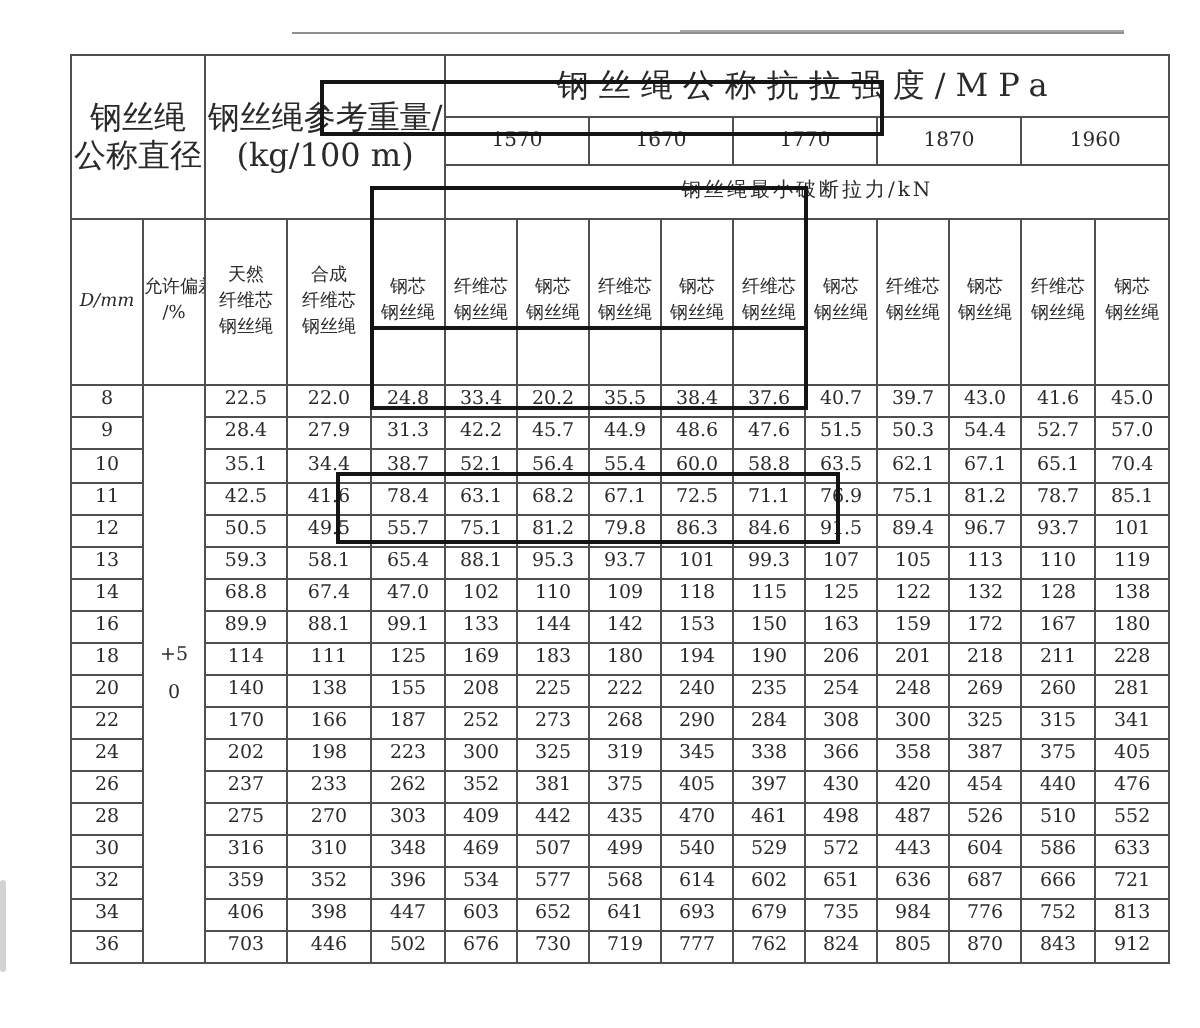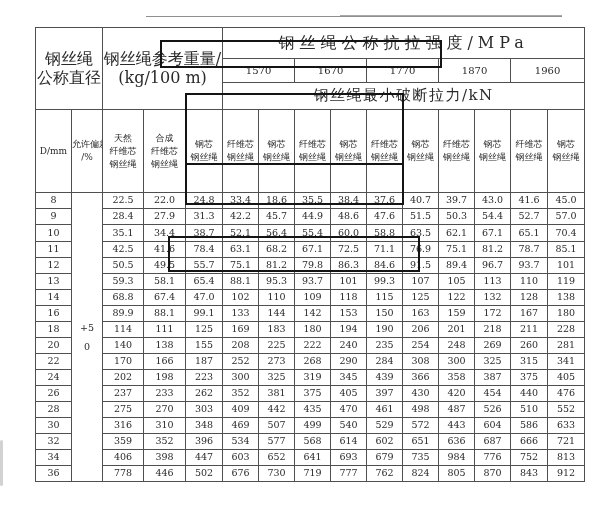--- a/index.html
+++ b/index.html
@@ -9,30 +9,30 @@
   .crop-line{position:absolute;left:146px;top:16px;width:416px;height:1px;background:#8f8f8f;}
   .crop-line2{position:absolute;left:340px;top:15px;width:222px;height:1px;background:#a8a8a8;}
   
   table.wire{position:absolute;left:35px;top:27px;width:549px;height:455px;
              border-collapse:collapse;table-layout:fixed;}
   table.wire td{border:1px solid #4f4f4f;text-align:center;vertical-align:middle;
                 padding:0;font-size:9.5px;line-height:1.15;overflow:hidden;white-space:nowrap;}
   table.wire{border:1px solid #333;}
   tr.r1 td{height:22px;font-size:16px;}
   tr.r2 td{height:17px;font-size:10px;margin-left:29px;}
-  tr.r3 td{height:19px;font-size:15px;}
+  tr.r3 td{height:19px;font-size:10px;}
   tr.r4 td{height:61px;font-size:9px;}
   td.hd2{font-size:10px;line-height:1.5;}
   td.spaced{letter-spacing:5px;}
   td.kntitle{letter-spacing:1.5px;}
   td.sub div{line-height:13px;}
   td.dcol{font-size:9.5px;}
   td.tolcell{font-size:9.5px;}
   td.tolcell div{line-height:19px;}
-  td.dmm{font-size:9.5px;}
+  td.dmm{font-style:italic;font-size:9.5px;}
   
   .annot{position:absolute;border:2px solid #141414;pointer-events:none;background:transparent;}
   .box-a{left:160px;top:40px;width:278px;height:24px;}
   .box-b1{left:185px;top:93px;width:215px;height:70px;border-bottom:none;}
   .box-b2{left:185px;top:163px;width:215px;height:38px;}
   .box-c{left:168px;top:236px;width:248px;height:32px;}
   .smudge{position:absolute;left:0;top:440px;width:3px;height:46px;background:#c7c7c7;border-radius:2px;opacity:.8;}
 </style>
 </head>
 <body>
@@ -150,21 +150,21 @@
     <tr>
           <td class="dcol">8</td>
           <td rowspan="18" class="tolcell">
             <div>+5</div>
             <div>0</div>
           </td>
           <td>22.5</td>
           <td>22.0</td>
           <td>24.8</td>
           <td>33.4</td>
-          <td>18.6</td>
+          <td>20.2</td>
           <td>35.5</td>
           <td>38.4</td>
           <td>37.6</td>
           <td>40.7</td>
           <td>39.7</td>
           <td>43.0</td>
           <td>41.6</td>
           <td>45.0</td>
         </tr>
         <tr>
@@ -329,21 +329,21 @@
         </tr>
         <tr>
           <td class="dcol">24</td>
           <td>202</td>
           <td>198</td>
           <td>223</td>
           <td>300</td>
           <td>325</td>
           <td>319</td>
           <td>345</td>
-          <td>439</td>
+          <td>338</td>
           <td>366</td>
           <td>358</td>
           <td>387</td>
           <td>375</td>
           <td>405</td>
         </tr>
         <tr>
           <td class="dcol">26</td>
           <td>237</td>
           <td>233</td>
@@ -418,21 +418,21 @@
           <td>693</td>
           <td>679</td>
           <td>735</td>
           <td>984</td>
           <td>776</td>
           <td>752</td>
           <td>813</td>
         </tr>
         <tr>
           <td class="dcol">36</td>
-          <td>778</td>
+          <td>703</td>
           <td>446</td>
           <td>502</td>
           <td>676</td>
           <td>730</td>
           <td>719</td>
           <td>777</td>
           <td>762</td>
           <td>824</td>
           <td>805</td>
           <td>870</td>

